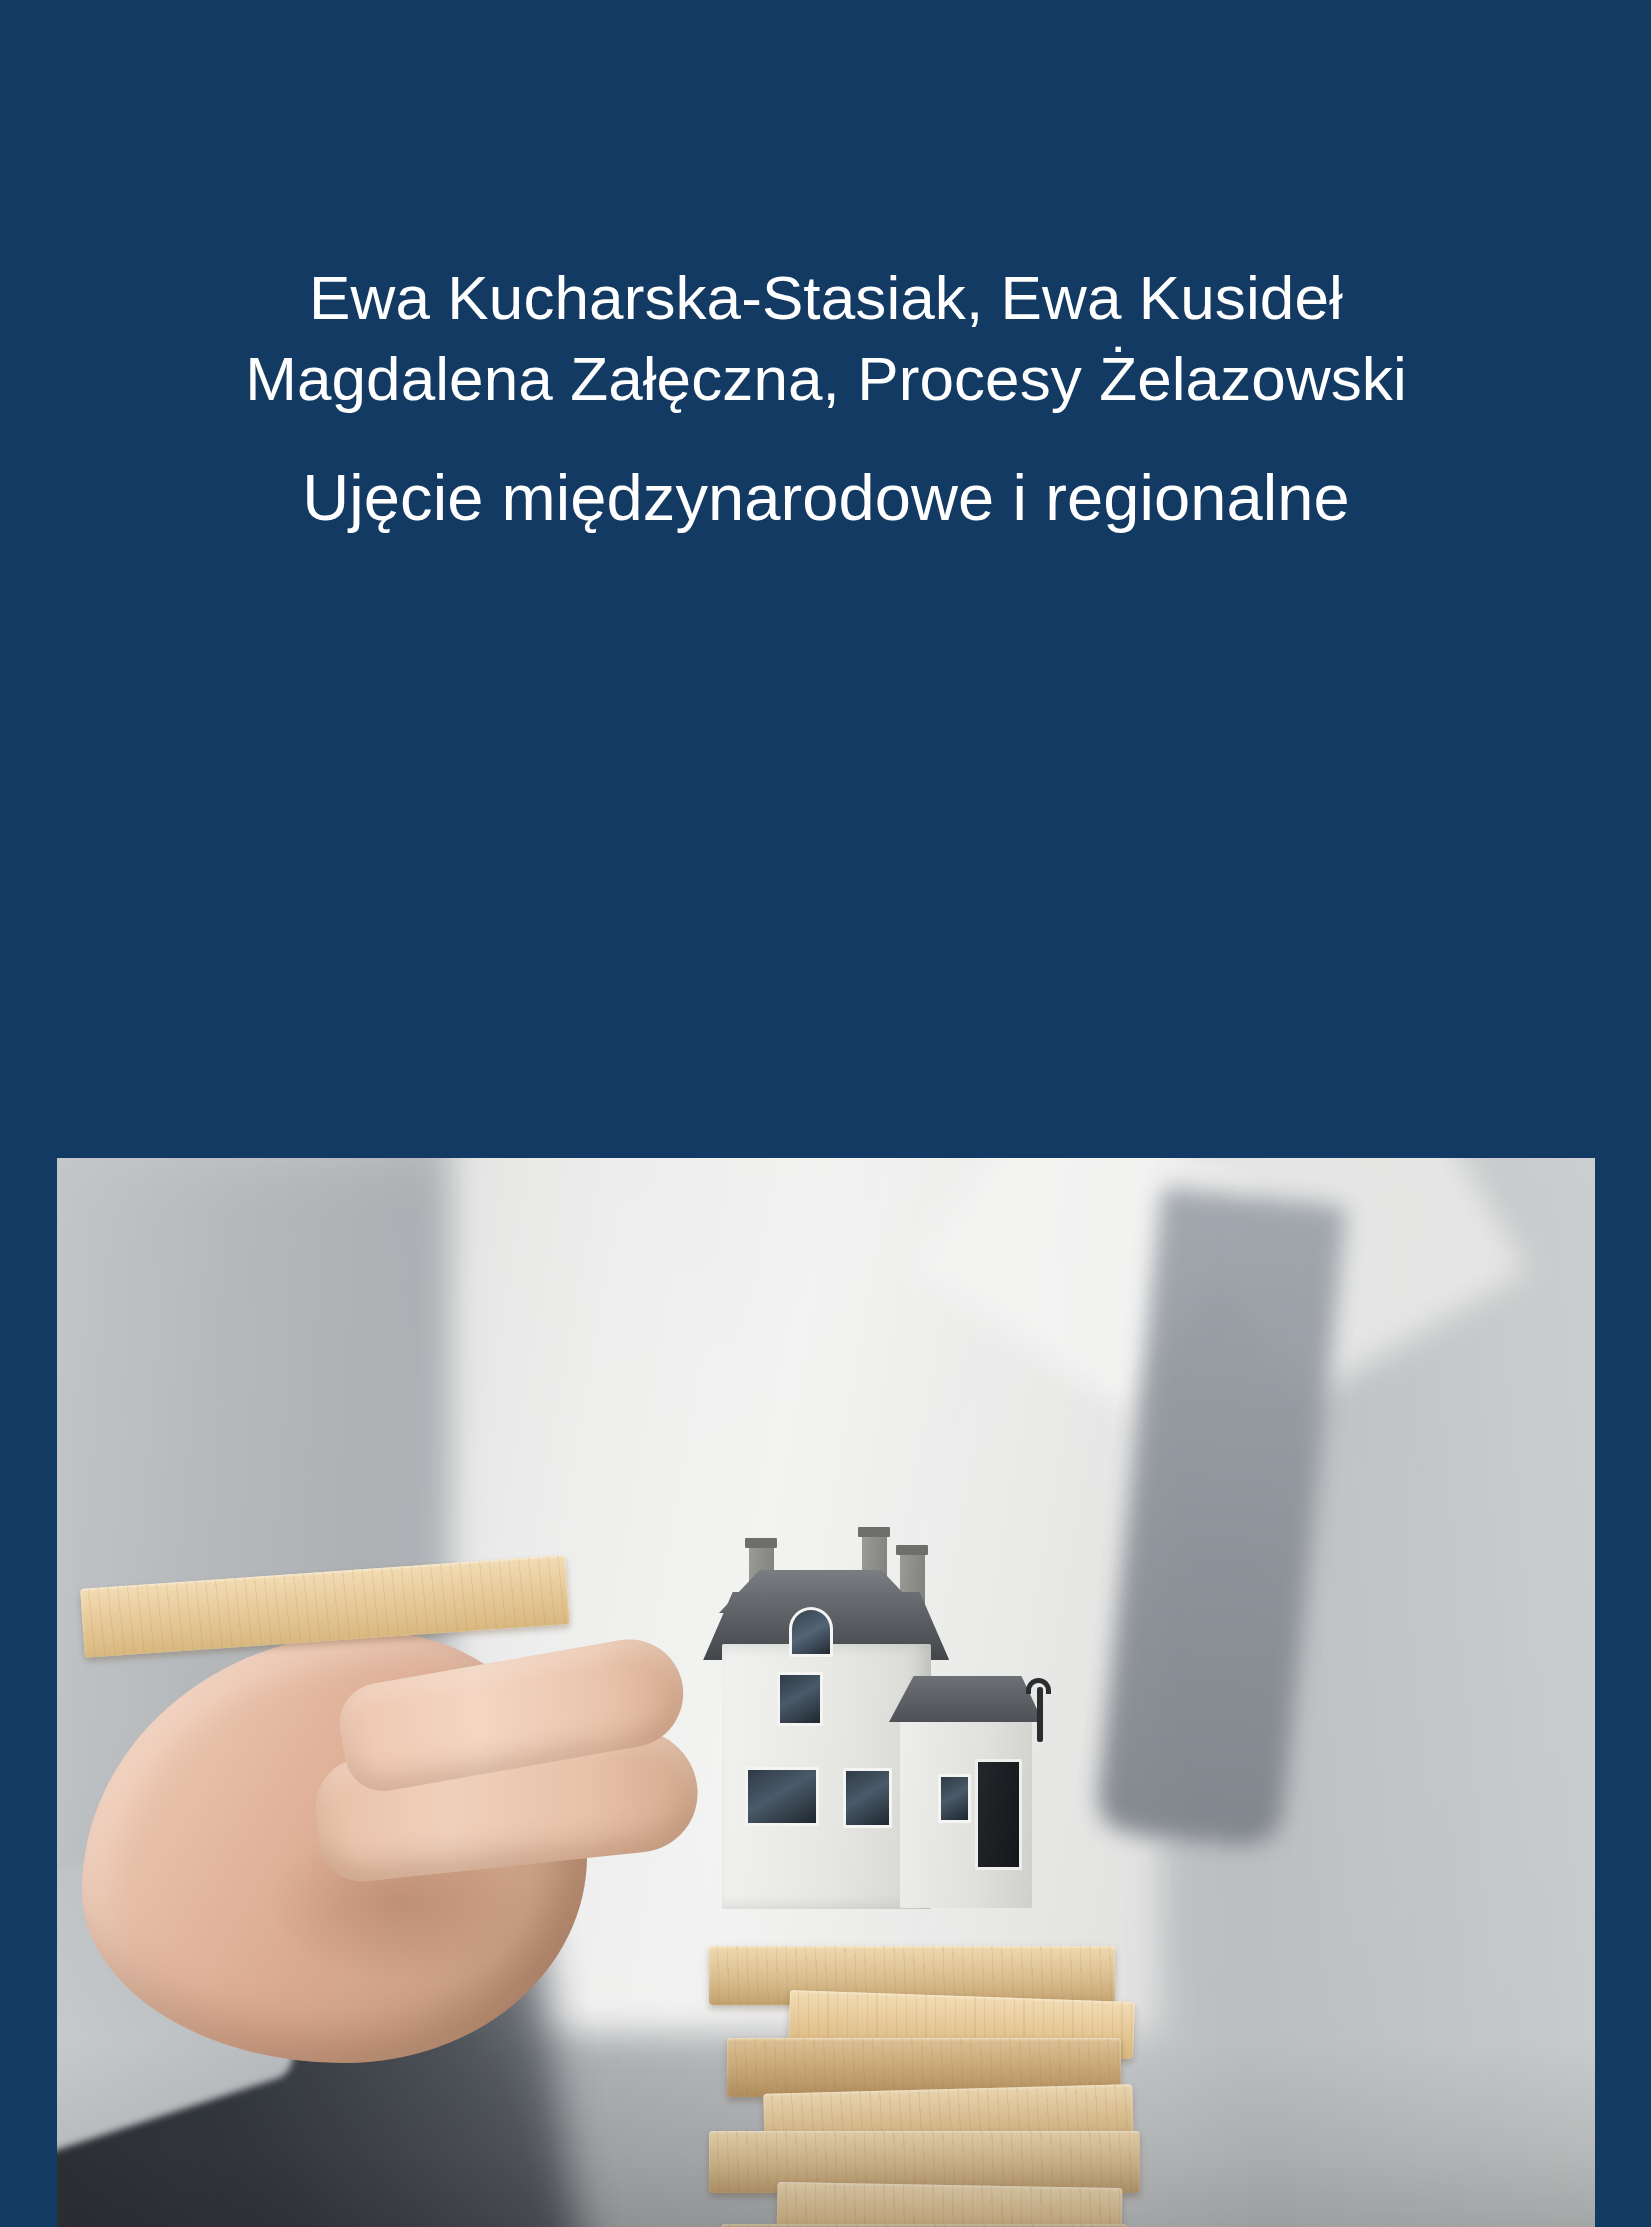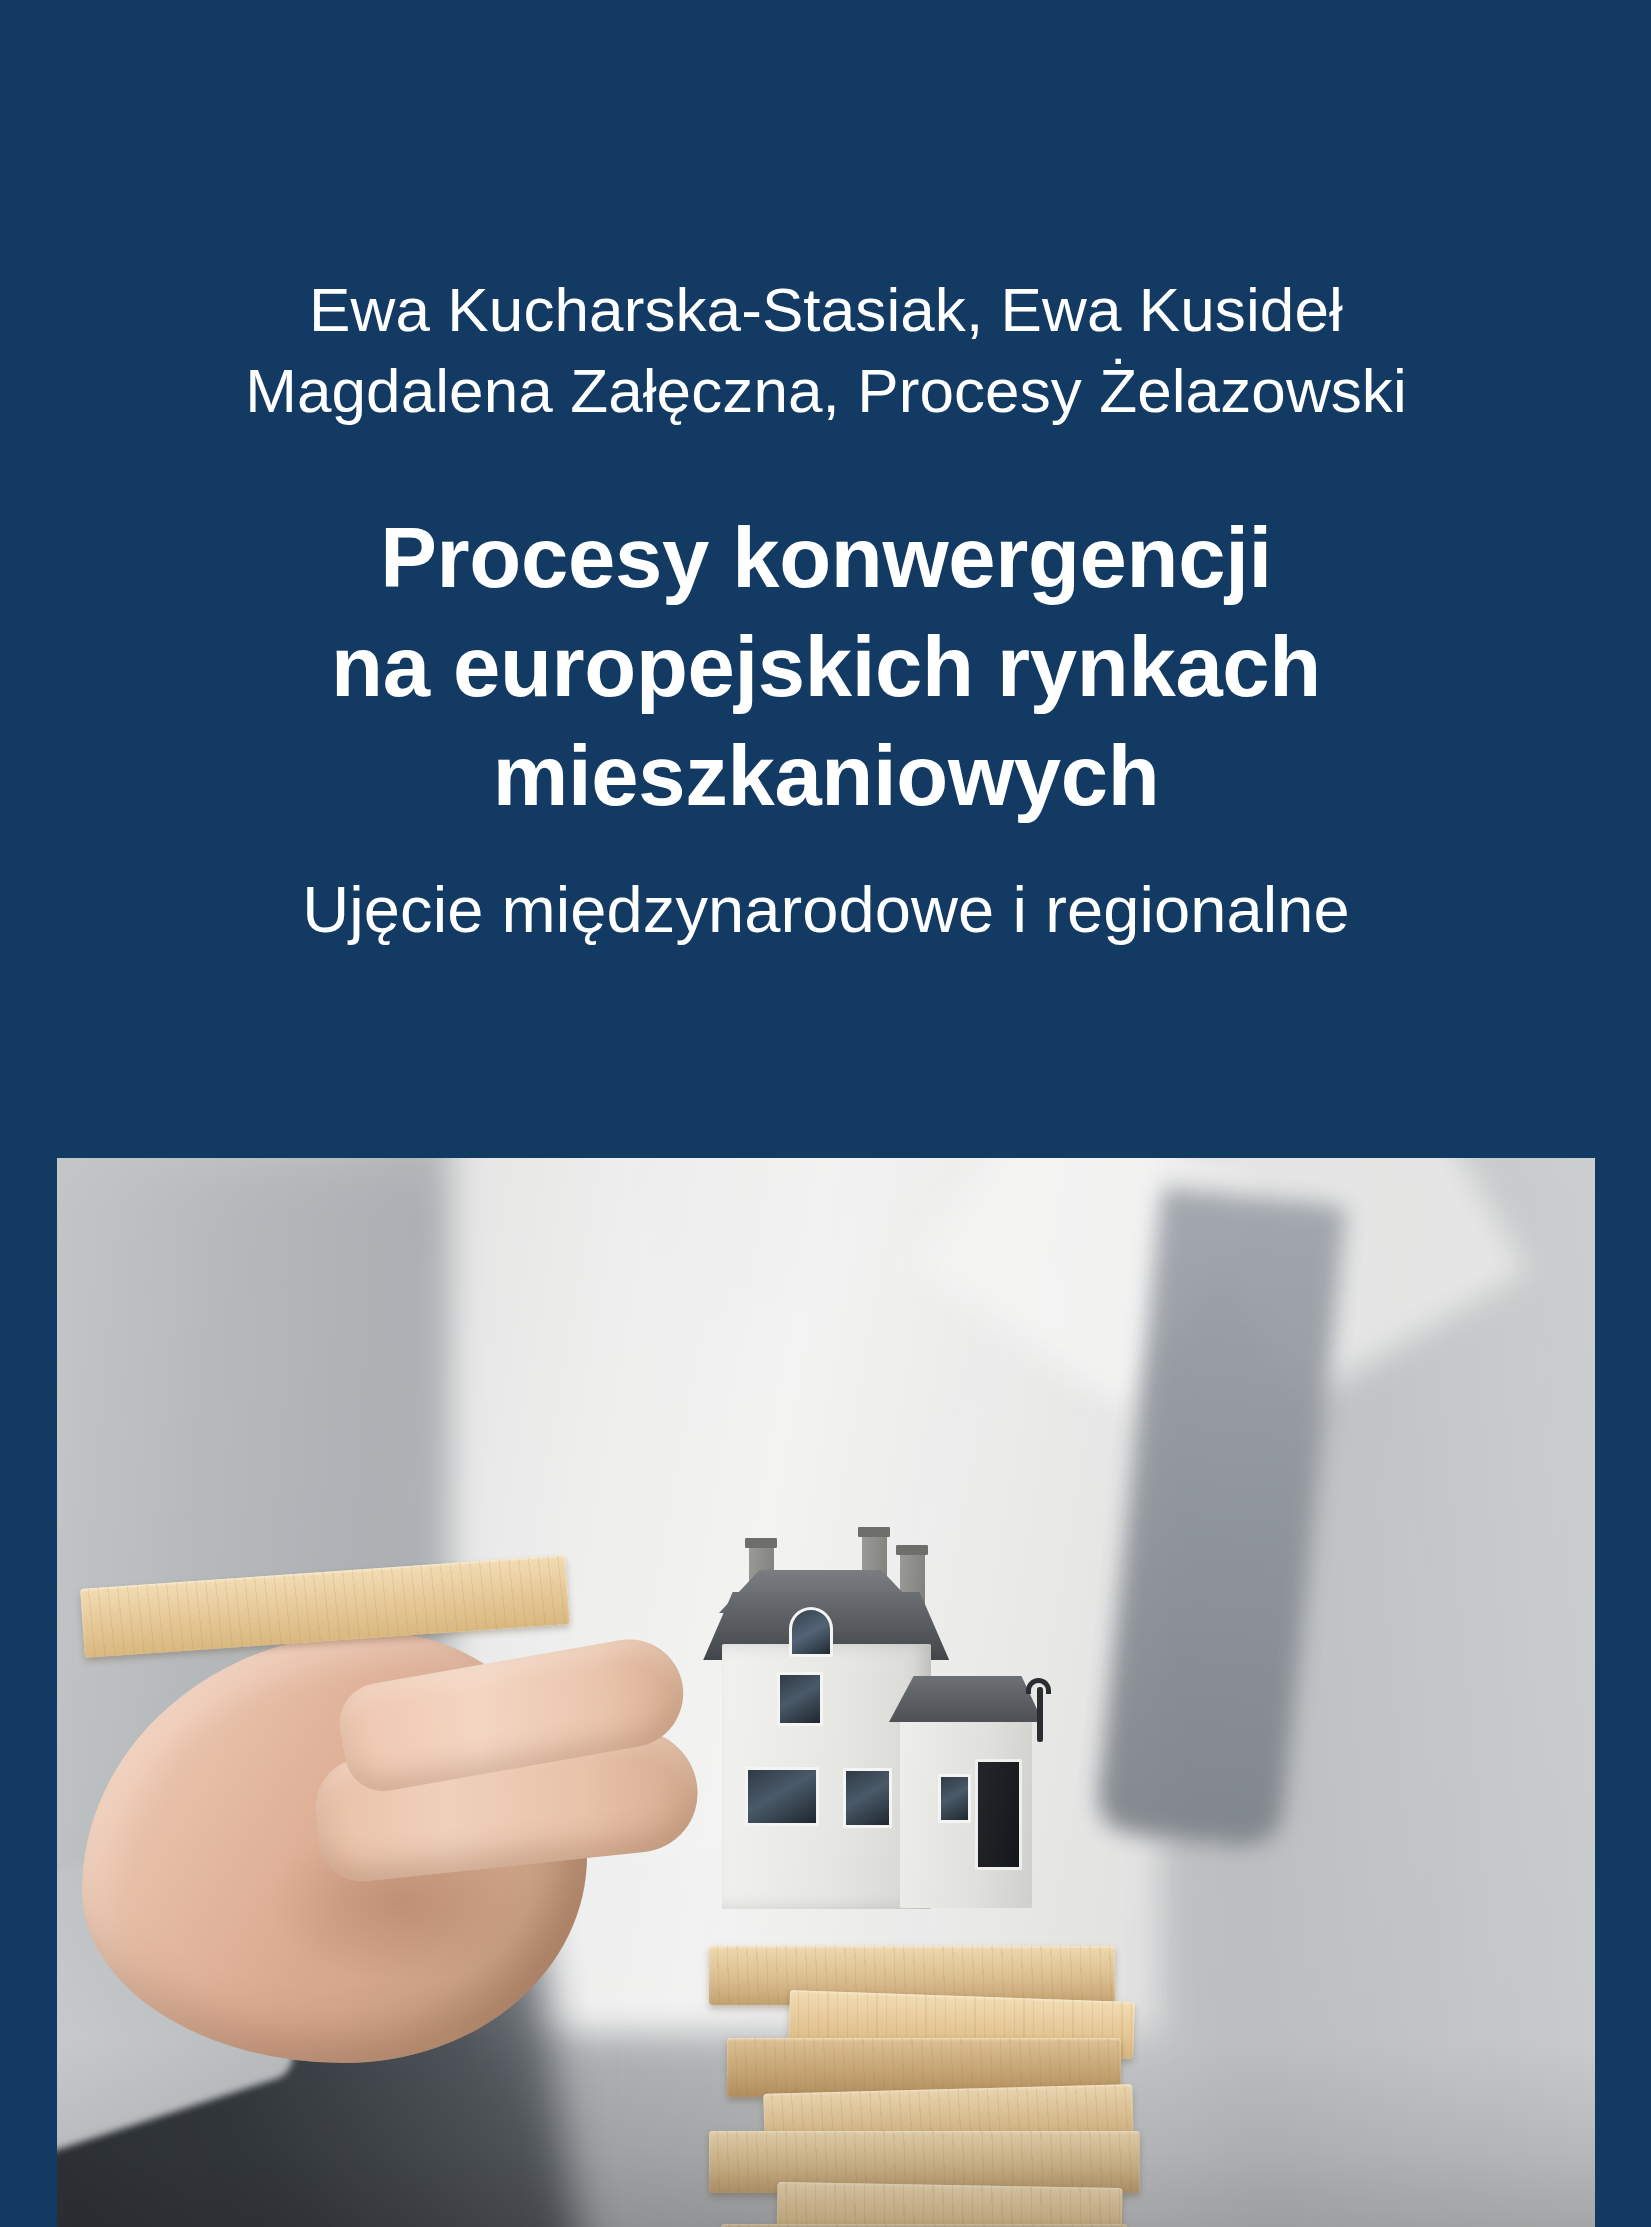--- a/index.html
+++ b/index.html
@@ -19,21 +19,21 @@
     width: 1652px;
     height: 2227px;
     background: #123a63;
     box-sizing: border-box;
     overflow: hidden;
   }
 
   
   .text-block {
     position: absolute;
-    top: 12px;
+    top: 0;
     left: 0;
     width: 1652px;
     height: 1151px;
     display: flex;
     flex-direction: column;
     align-items: center;
     justify-content: flex-start;
     padding-top: 258px;
     box-sizing: border-box;
   }
@@ -435,25 +435,20 @@
 
 <div class="cover">
 
   <div class="text-block">
 
     <div class="authors">
       <span class="authors-line">Ewa Kucharska-Stasiak, Ewa Kusideł</span>
       <span class="authors-line">Magdalena Załęczna, Procesy Żelazowski</span>
     </div>
 
-    <div class="title">
-      <span class="title-line">Procesy konwergencji</span>
-      <span class="title-line">na europejskich rynkach</span>
-      <span class="title-line">mieszkaniowych</span>
-    </div>
 
     <div class="subtitle">Ujęcie międzynarodowe i regionalne</div>
 
   </div>
 
   <div class="photo">
     <div class="photo-inner"></div>
 
     <div class="suit-left"></div>
     <div class="suit-right"></div>

